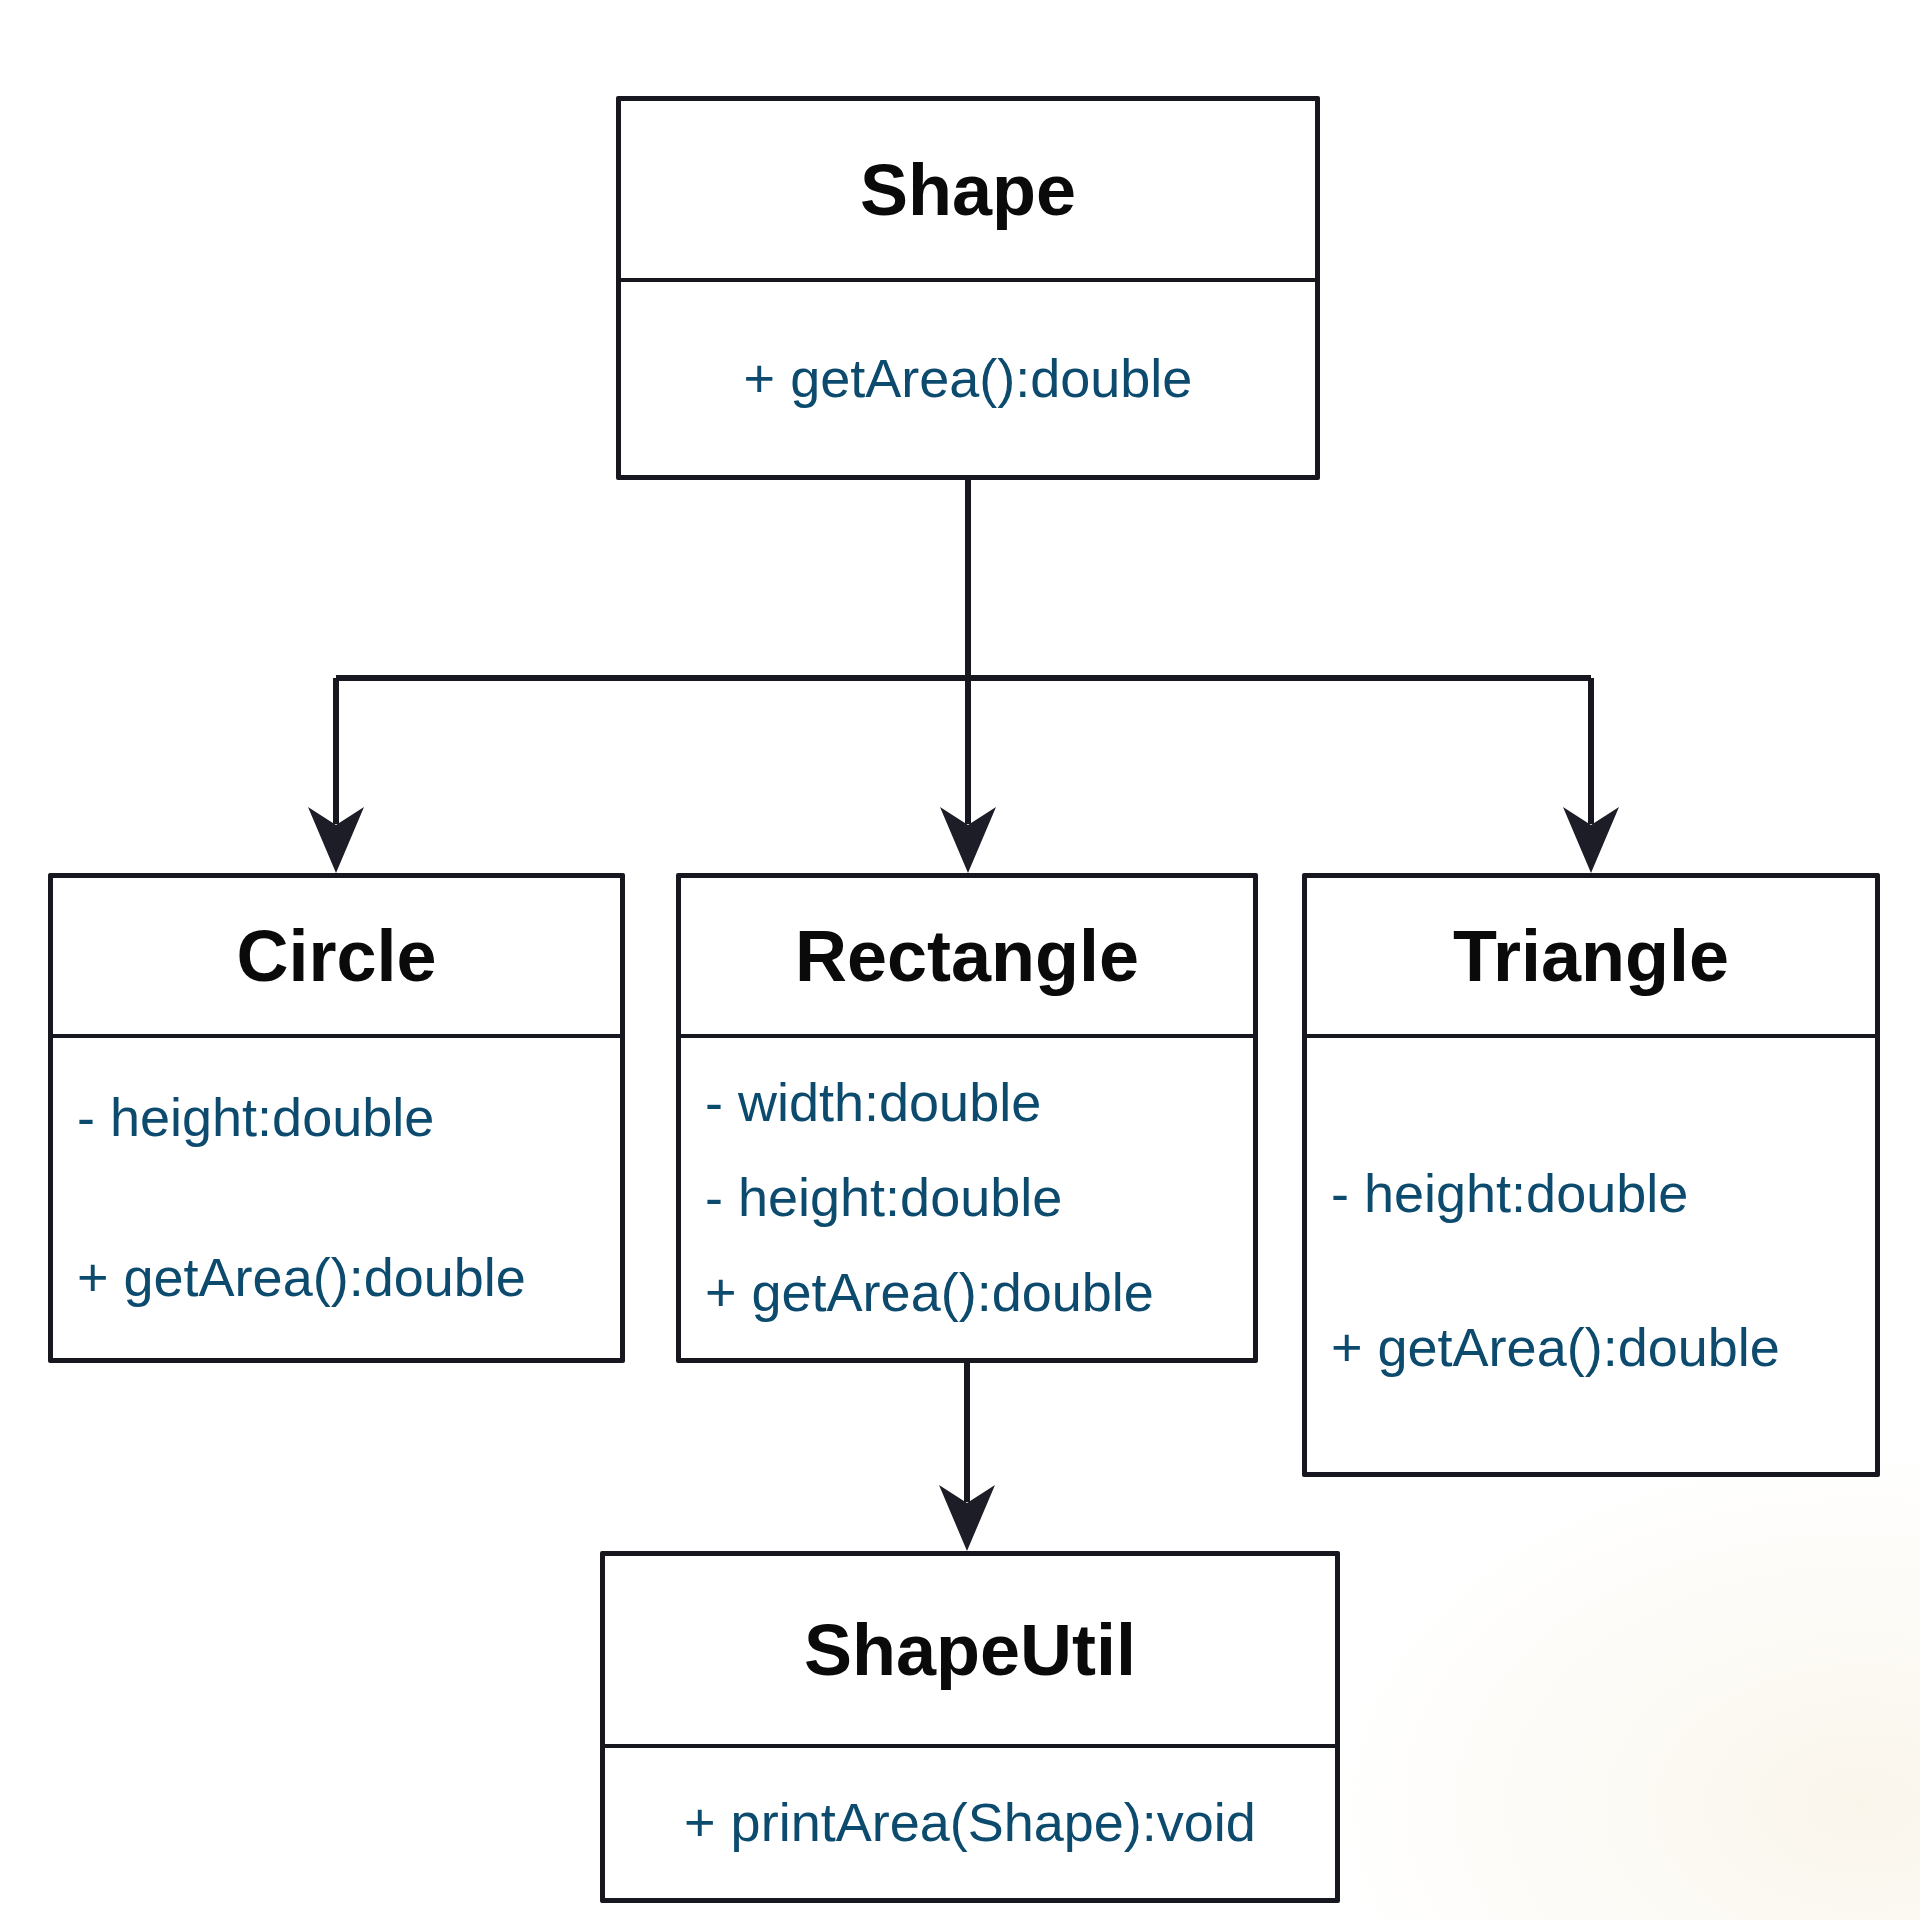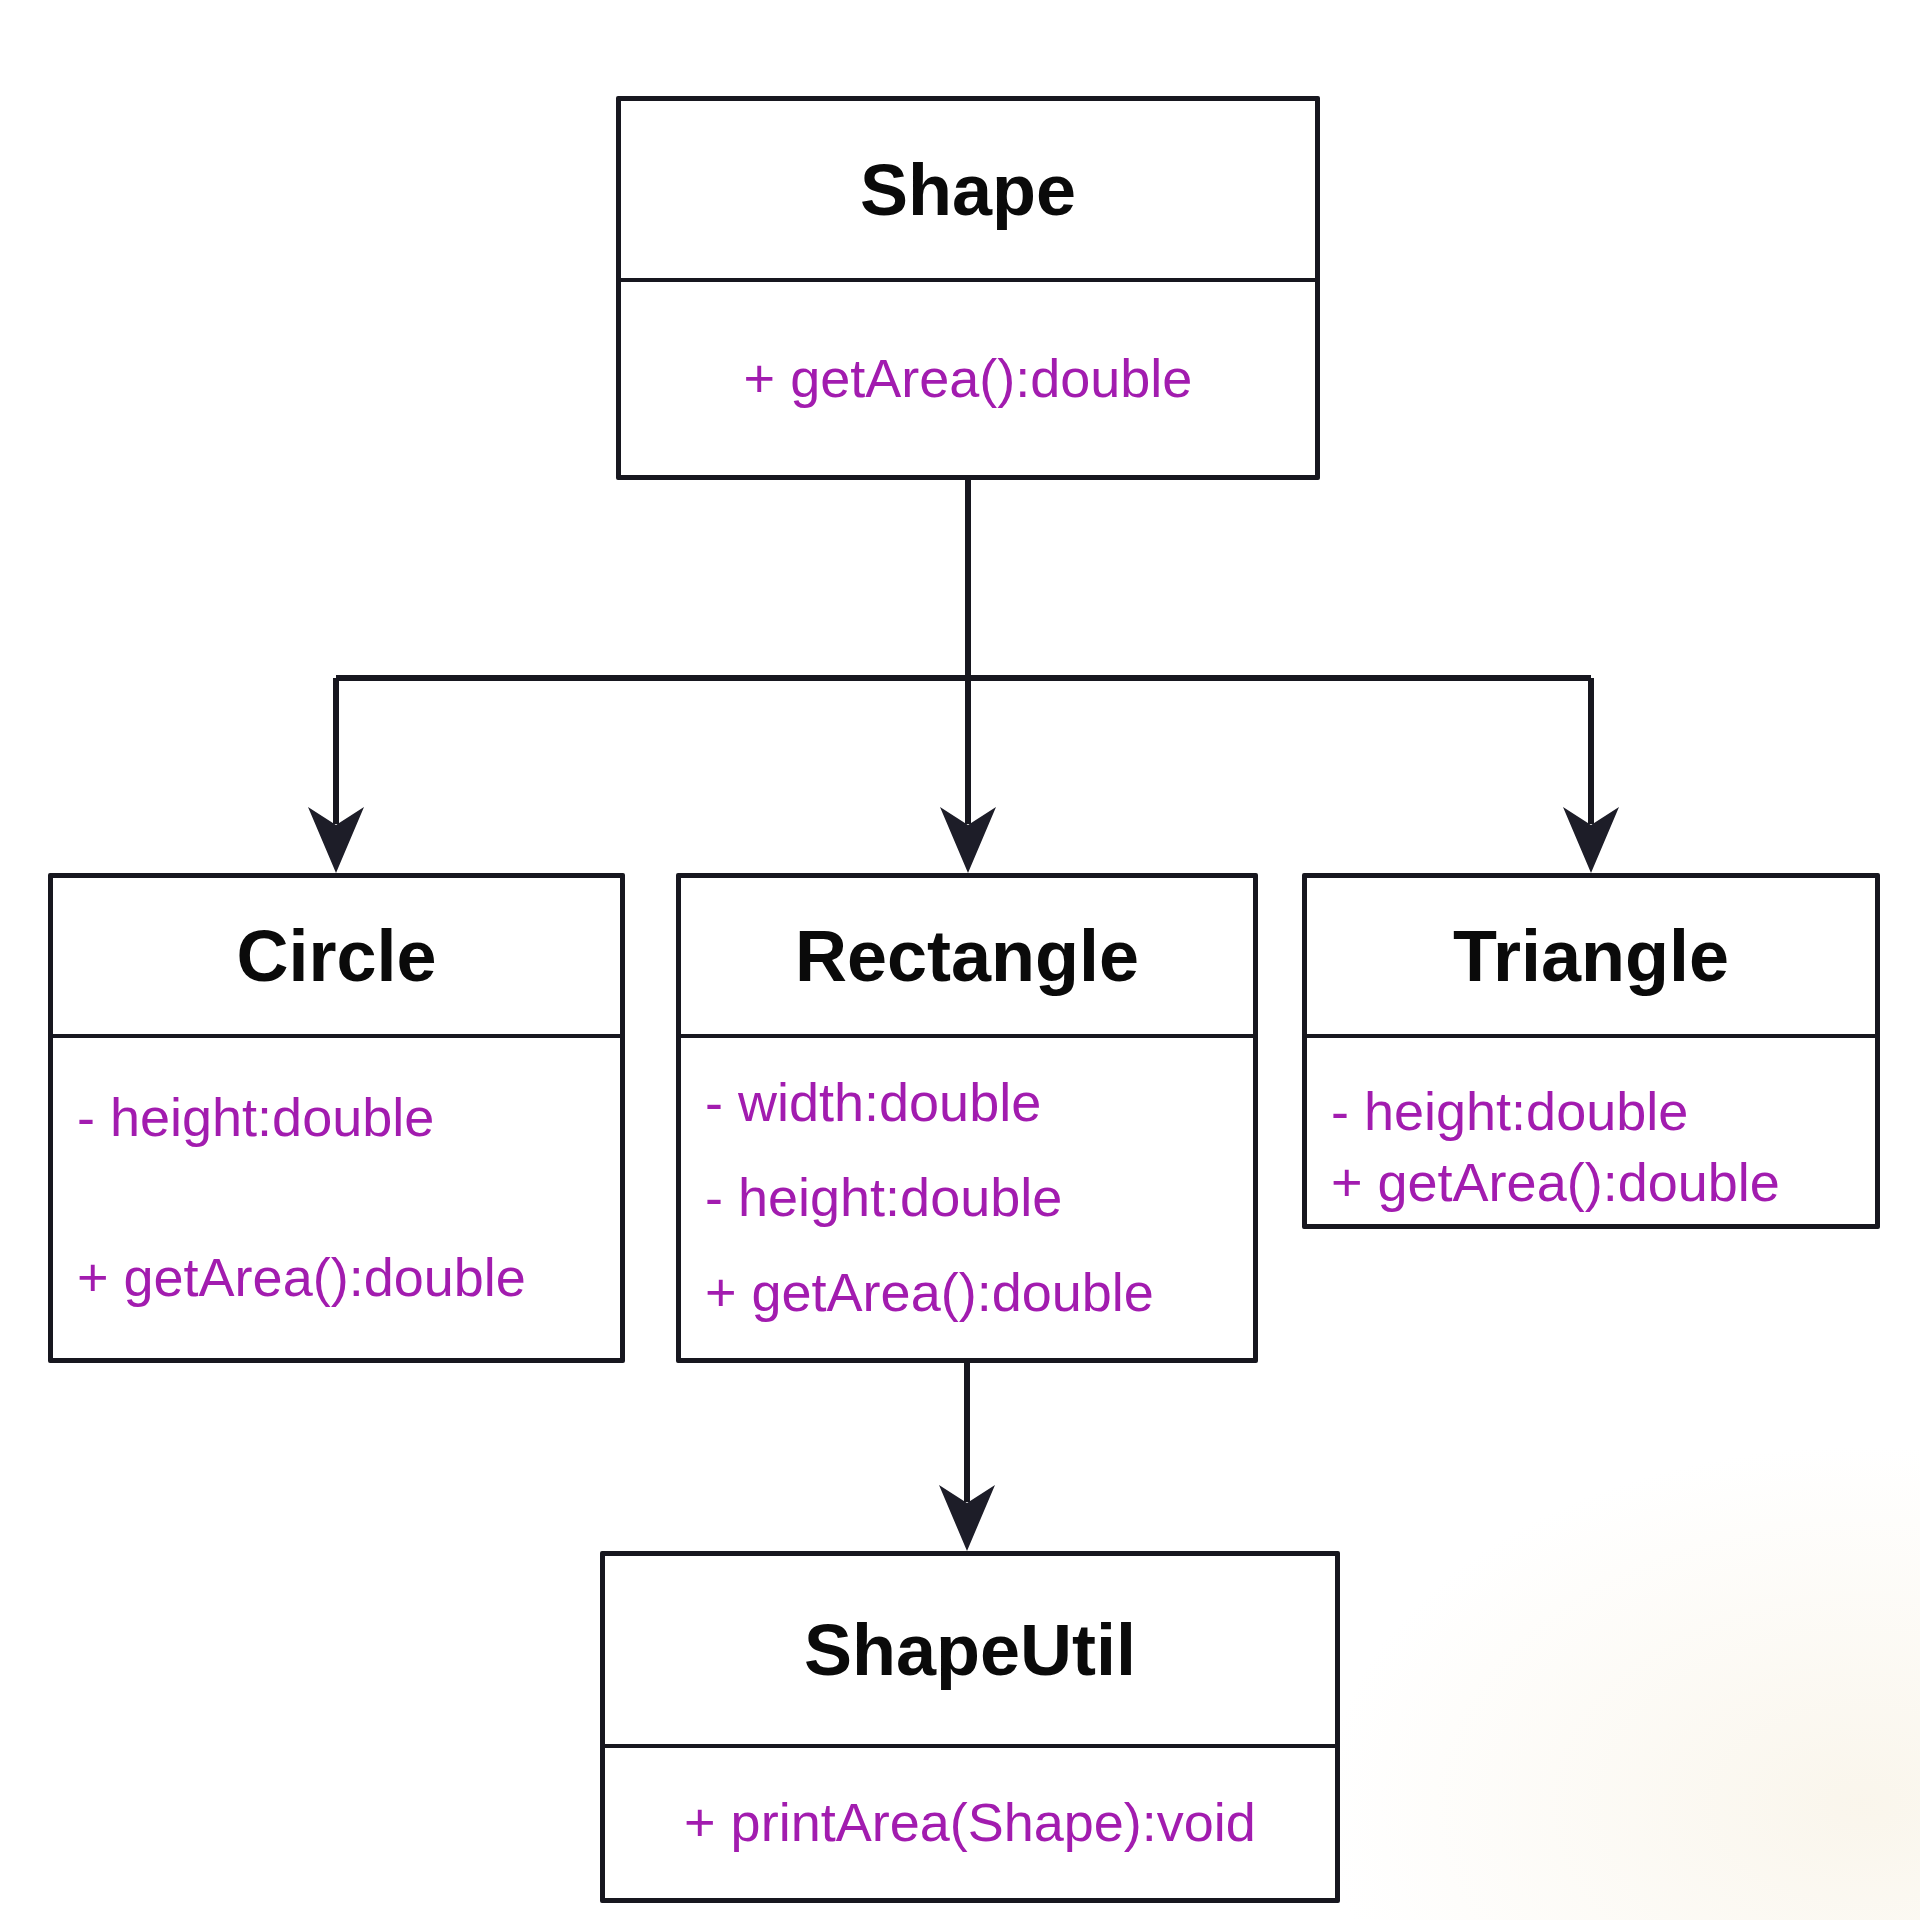--- a/index.html
+++ b/index.html
@@ -35,36 +35,36 @@
     letter-spacing:0px;
     flex:0 0 auto;
     border-bottom:4px solid #17171f;
   }
   .class-body{
     flex:1 1 auto;
     display:flex;
     flex-direction:column;
     justify-content:space-evenly;
     font-size:54px;
-    color:#a21caf;
+    color:#0c4a6e;
   }
   .member-row{
     padding:0 24px;
     white-space:nowrap;
     line-height:1.1;
   }
   .align-left .member-row{text-align:left;}
   .align-center .member-row{text-align:center;}
 
   
   #box-shape     {left:616px;  top:96px;   width:704px; height:384px;}
   #box-shape     .class-title{height:177px;}
   #box-circle    {left:48px;   top:873px;  width:577px; height:490px;}
   #box-rectangle {left:676px;  top:873px;  width:582px; height:490px;}
-  #box-triangle  {left:1302px; top:873px;  width:578px; height:356px;gap:32px;}
+  #box-triangle  {left:1302px; top:873px;  width:578px; height:604px;gap:32px;}
   #box-circle .class-title,
   #box-rectangle .class-title,
   #box-triangle .class-title{height:156px;}
   #box-shapeutil {left:600px;  top:1551px; width:740px; height:352px;justify-content:center;}
   #box-shapeutil .class-title{height:188px;}
 </style>
 </head>
 <body>
 
 <div id="canvas">

